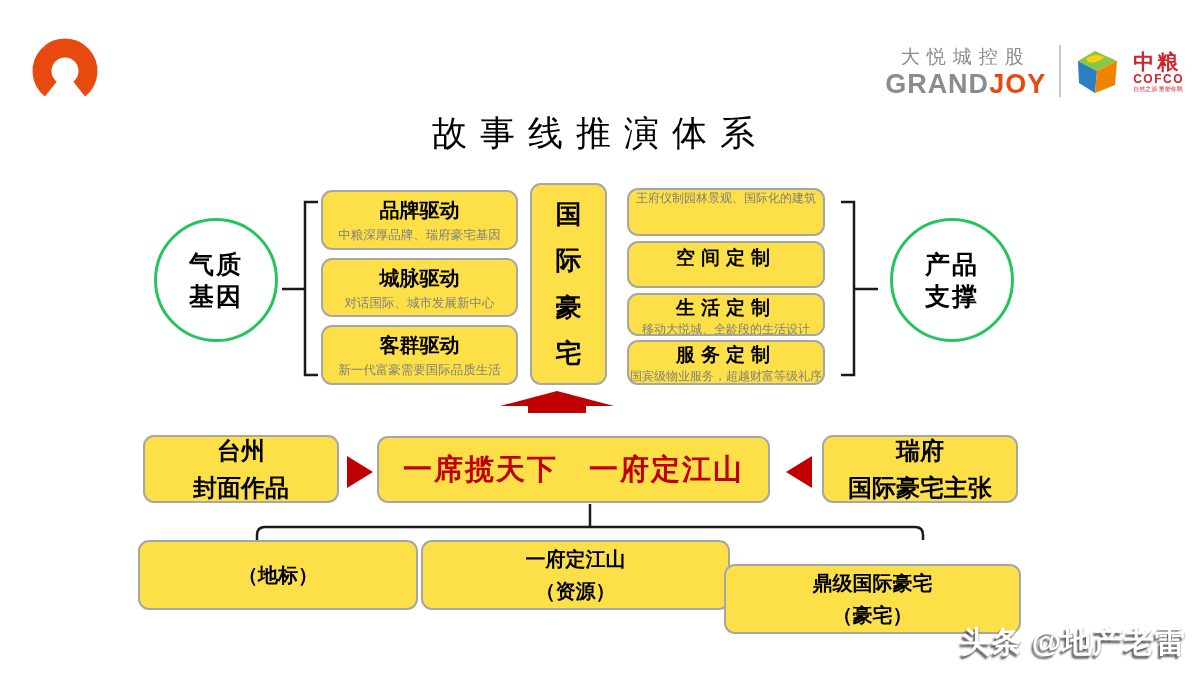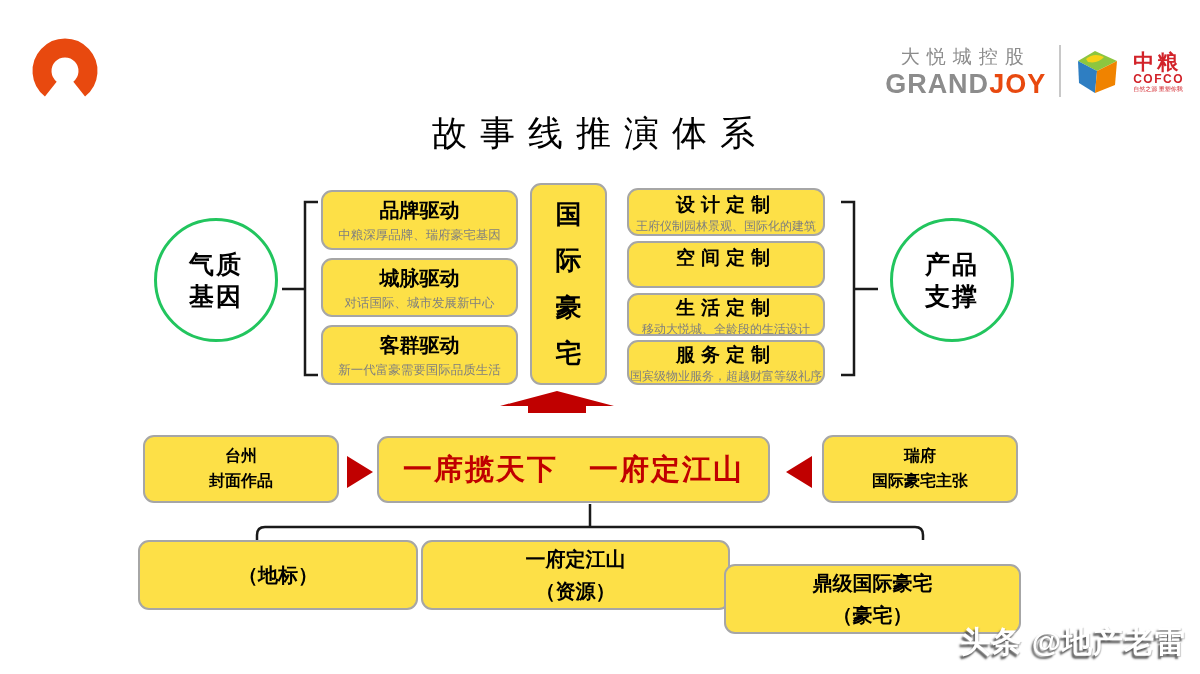--- a/index.html
+++ b/index.html
@@ -42,21 +42,21 @@
   .drv-title { font-size:20px; font-weight:bold; color:#000; margin-top:5px; }
   .drv-sub   { font-size:12.5px; color:#7f7f7f; margin-top:3px; white-space:nowrap; }
   .cst-title { font-size:19px; font-weight:bold; color:#000; letter-spacing:6px; margin-top:2px; }
   .cst-sub   { font-size:12px; color:#7f7f7f; margin-top:0px; white-space:nowrap; }
   .vbox {
     display:flex; flex-direction:column; align-items:center; justify-content:space-between;
     padding:12px 0; font-size:26px; font-weight:bold; color:#000;
   }
   .mid-box {
     display:flex; flex-direction:column; align-items:center; justify-content:center;
-    font-size:16px; font-weight:bold; color:#000; line-height:1.55;
+    font-size:24px; font-weight:bold; color:#000; line-height:1.55;
   }
   .slogan-box {
     display:flex; align-items:center; justify-content:center;
     font-size:29px; font-weight:bold; color:#c00000; letter-spacing:2px; white-space:nowrap;
   }
   .bot-box {
     display:flex; flex-direction:column; align-items:center; justify-content:center;
     font-size:20px; font-weight:bold; color:#000; line-height:1.6;
   }
   
@@ -132,21 +132,20 @@
   </div>
 
   <div class="obox vbox" style="left:530px; top:183px; width:77px; height:202px;">
     <span>国</span>
     <span>际</span>
     <span>豪</span>
     <span>宅</span>
   </div>
 
   <div class="obox" style="left:627px; top:188px; width:198px; height:48px;">
-    <div class="cst-title">设计定制</div>
     <div class="cst-sub">王府仪制园林景观、国际化的建筑</div>
   </div>
   <div class="obox" style="left:627px; top:241px; width:198px; height:47px;">
     <div class="cst-title">空间定制</div>
   </div>
   <div class="obox" style="left:627px; top:293px; width:198px; height:43px;">
     <div class="cst-title" style="margin-top:0;">生活定制</div>
     <div class="cst-sub">移动大悦城、全龄段的生活设计</div>
   </div>
   <div class="obox" style="left:627px; top:340px; width:198px; height:45px;">

